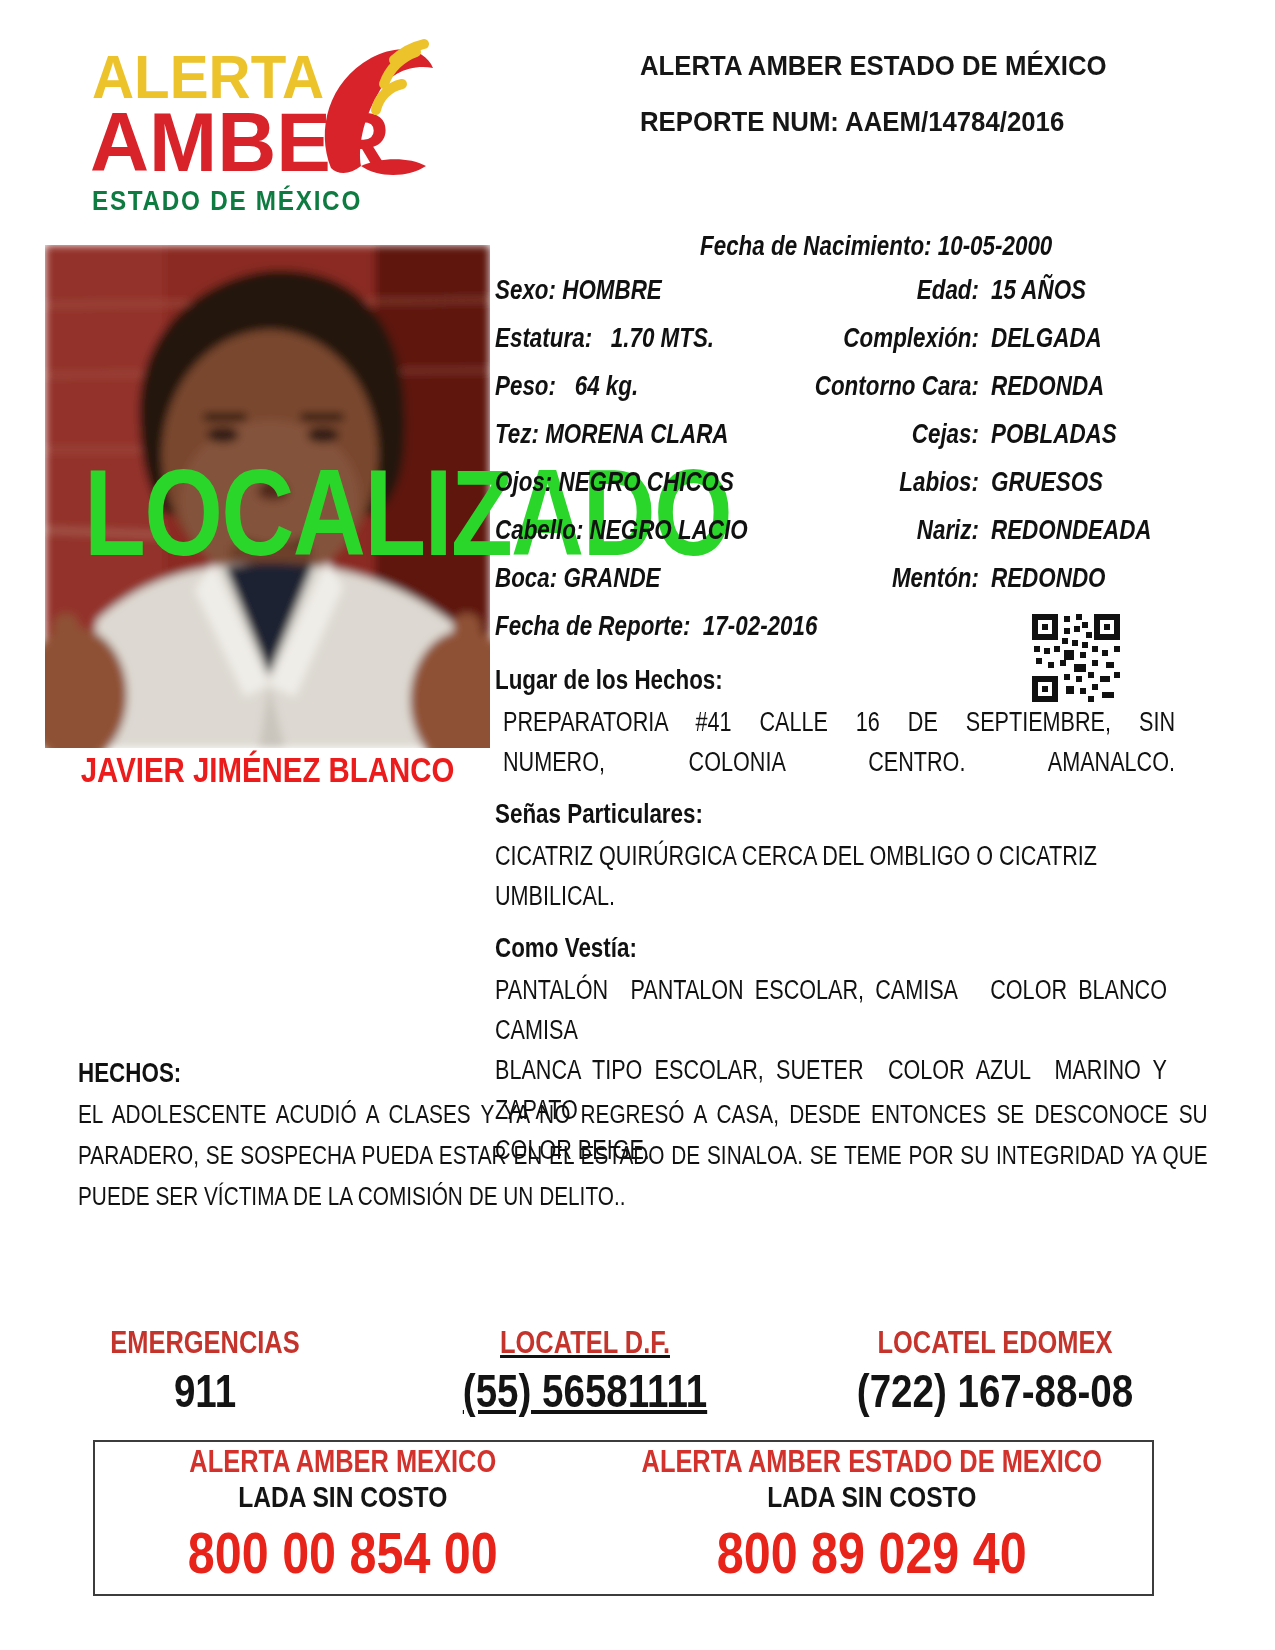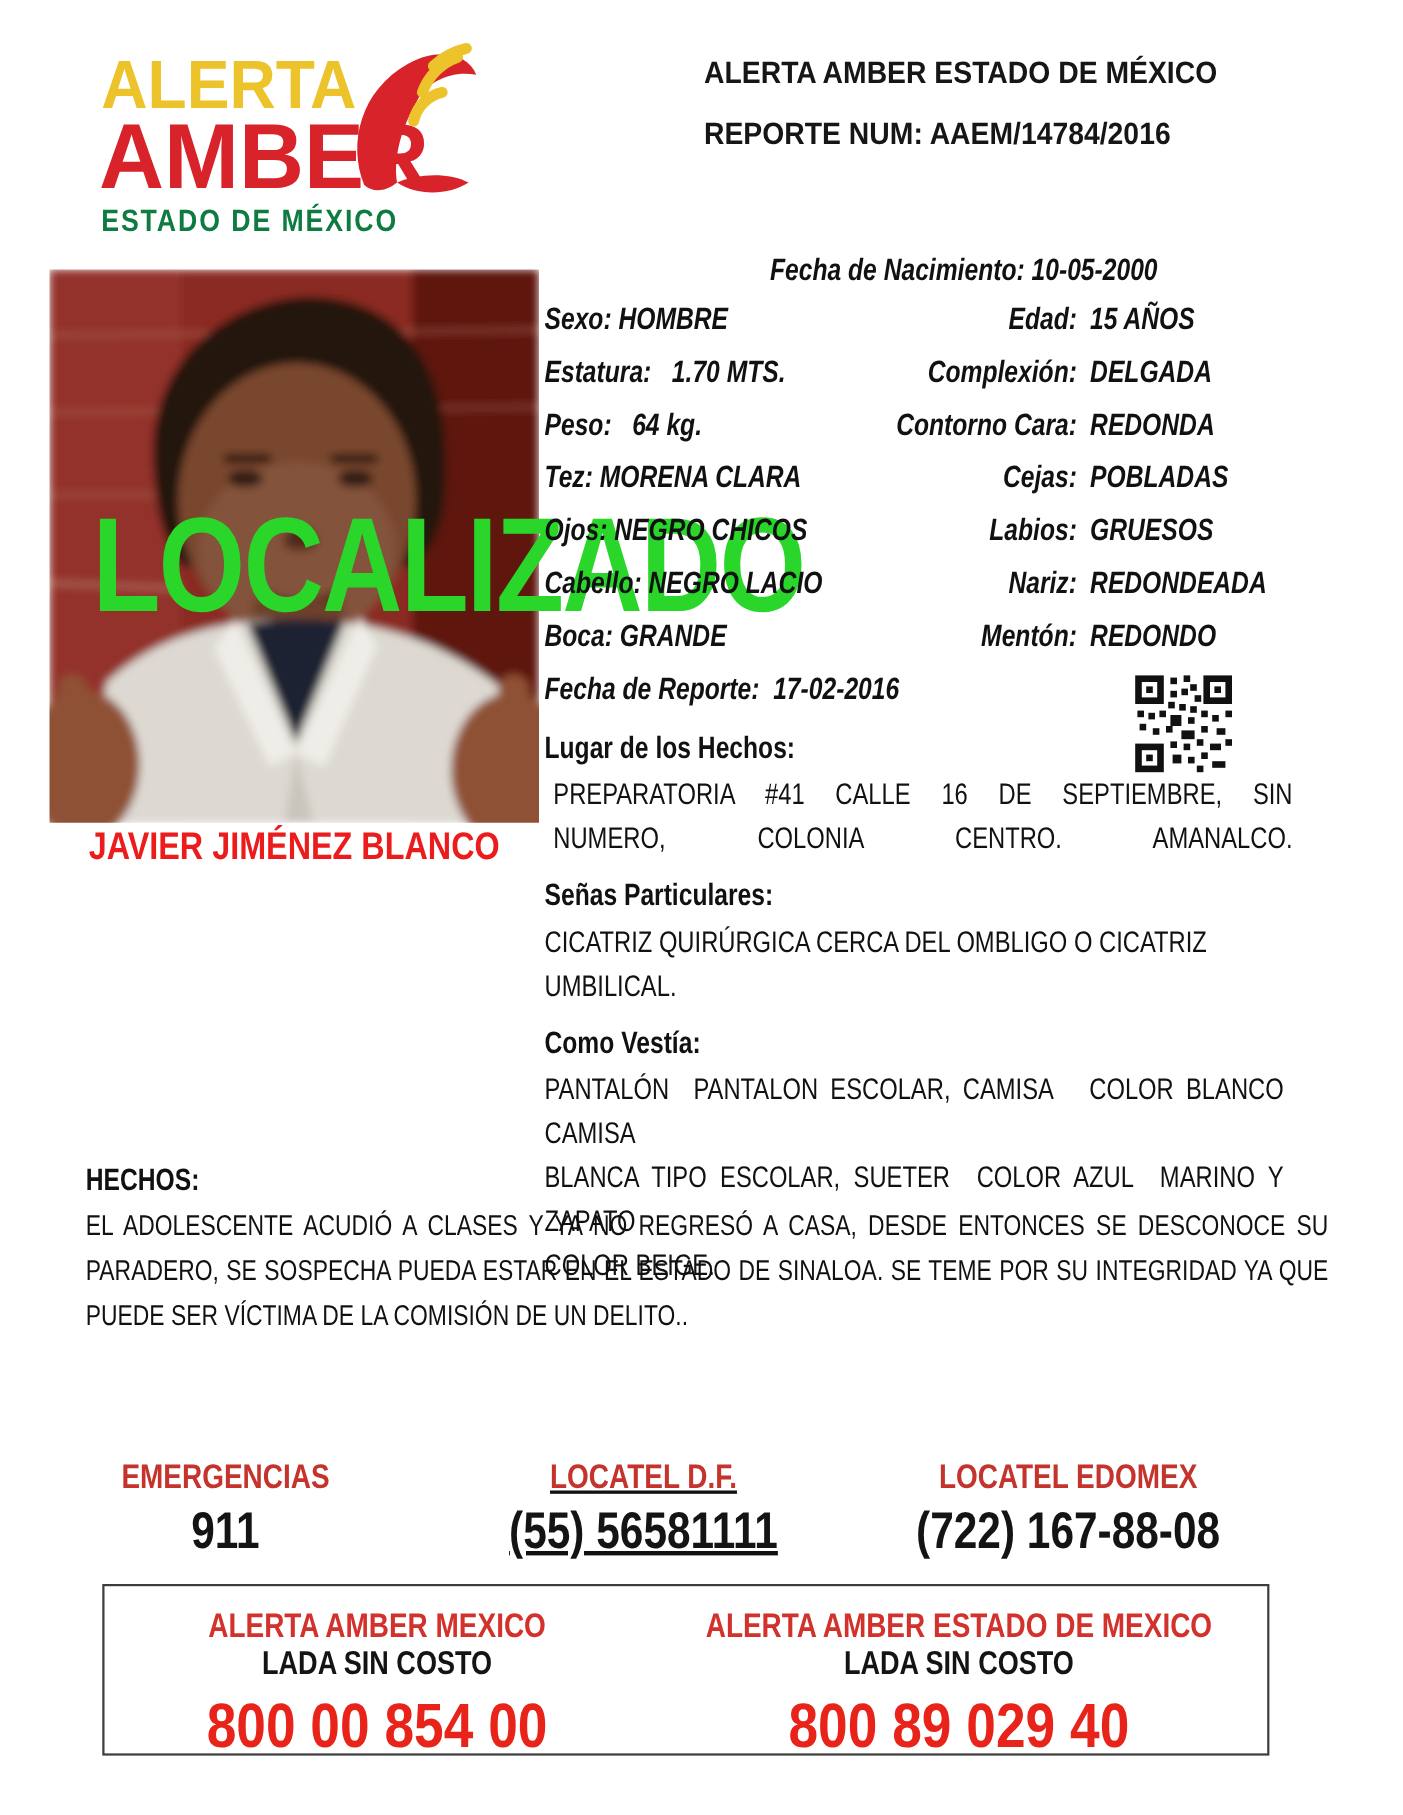--- a/index.html
+++ b/index.html
@@ -59,26 +59,26 @@
 
   
   .contacts{position:absolute;left:0;top:1325px;width:1275px;height:95px;z-index:2;}
   .ccol{position:absolute;text-align:center;}
   .ccol .clab{font-weight:bold;font-size:31px;color:#c5342c;white-space:nowrap;
               transform:scaleX(.82);transform-origin:center;}
   .ccol .cnum{font-weight:bold;font-size:47px;color:#141414;margin-top:2px;white-space:nowrap;
               transform:scaleX(.82);transform-origin:center;}
   .c1{left:55px;width:300px;}
   .c2{left:400px;width:370px;text-decoration:underline;}
-  .c3{left:786px;width:370px;}
+  .c3{left:810px;width:370px;}
 
   
   .fbox{position:absolute;left:93px;top:1440px;width:1057px;height:152px;z-index:2;
         border:2px solid #3c3c3c;display:flex;}
-  .fcol{flex:1;text-align:center;padding-top:18px;}
+  .fcol{flex:1;text-align:center;padding-top:2px;}
   .fcol .ft{font-weight:bold;font-size:31px;color:#d2322b;white-space:nowrap;
             transform:scaleX(.82);transform-origin:center;}
   .fcol .fs{font-weight:bold;font-size:30px;color:#141414;white-space:nowrap;
             transform:scaleX(.82);transform-origin:center;}
   .fcol .fn{font-weight:bold;font-size:57px;color:#e8231a;margin-top:6px;white-space:nowrap;
             transform:scaleX(.85);transform-origin:center;}
 </style>
 </head>
 <body>
 

